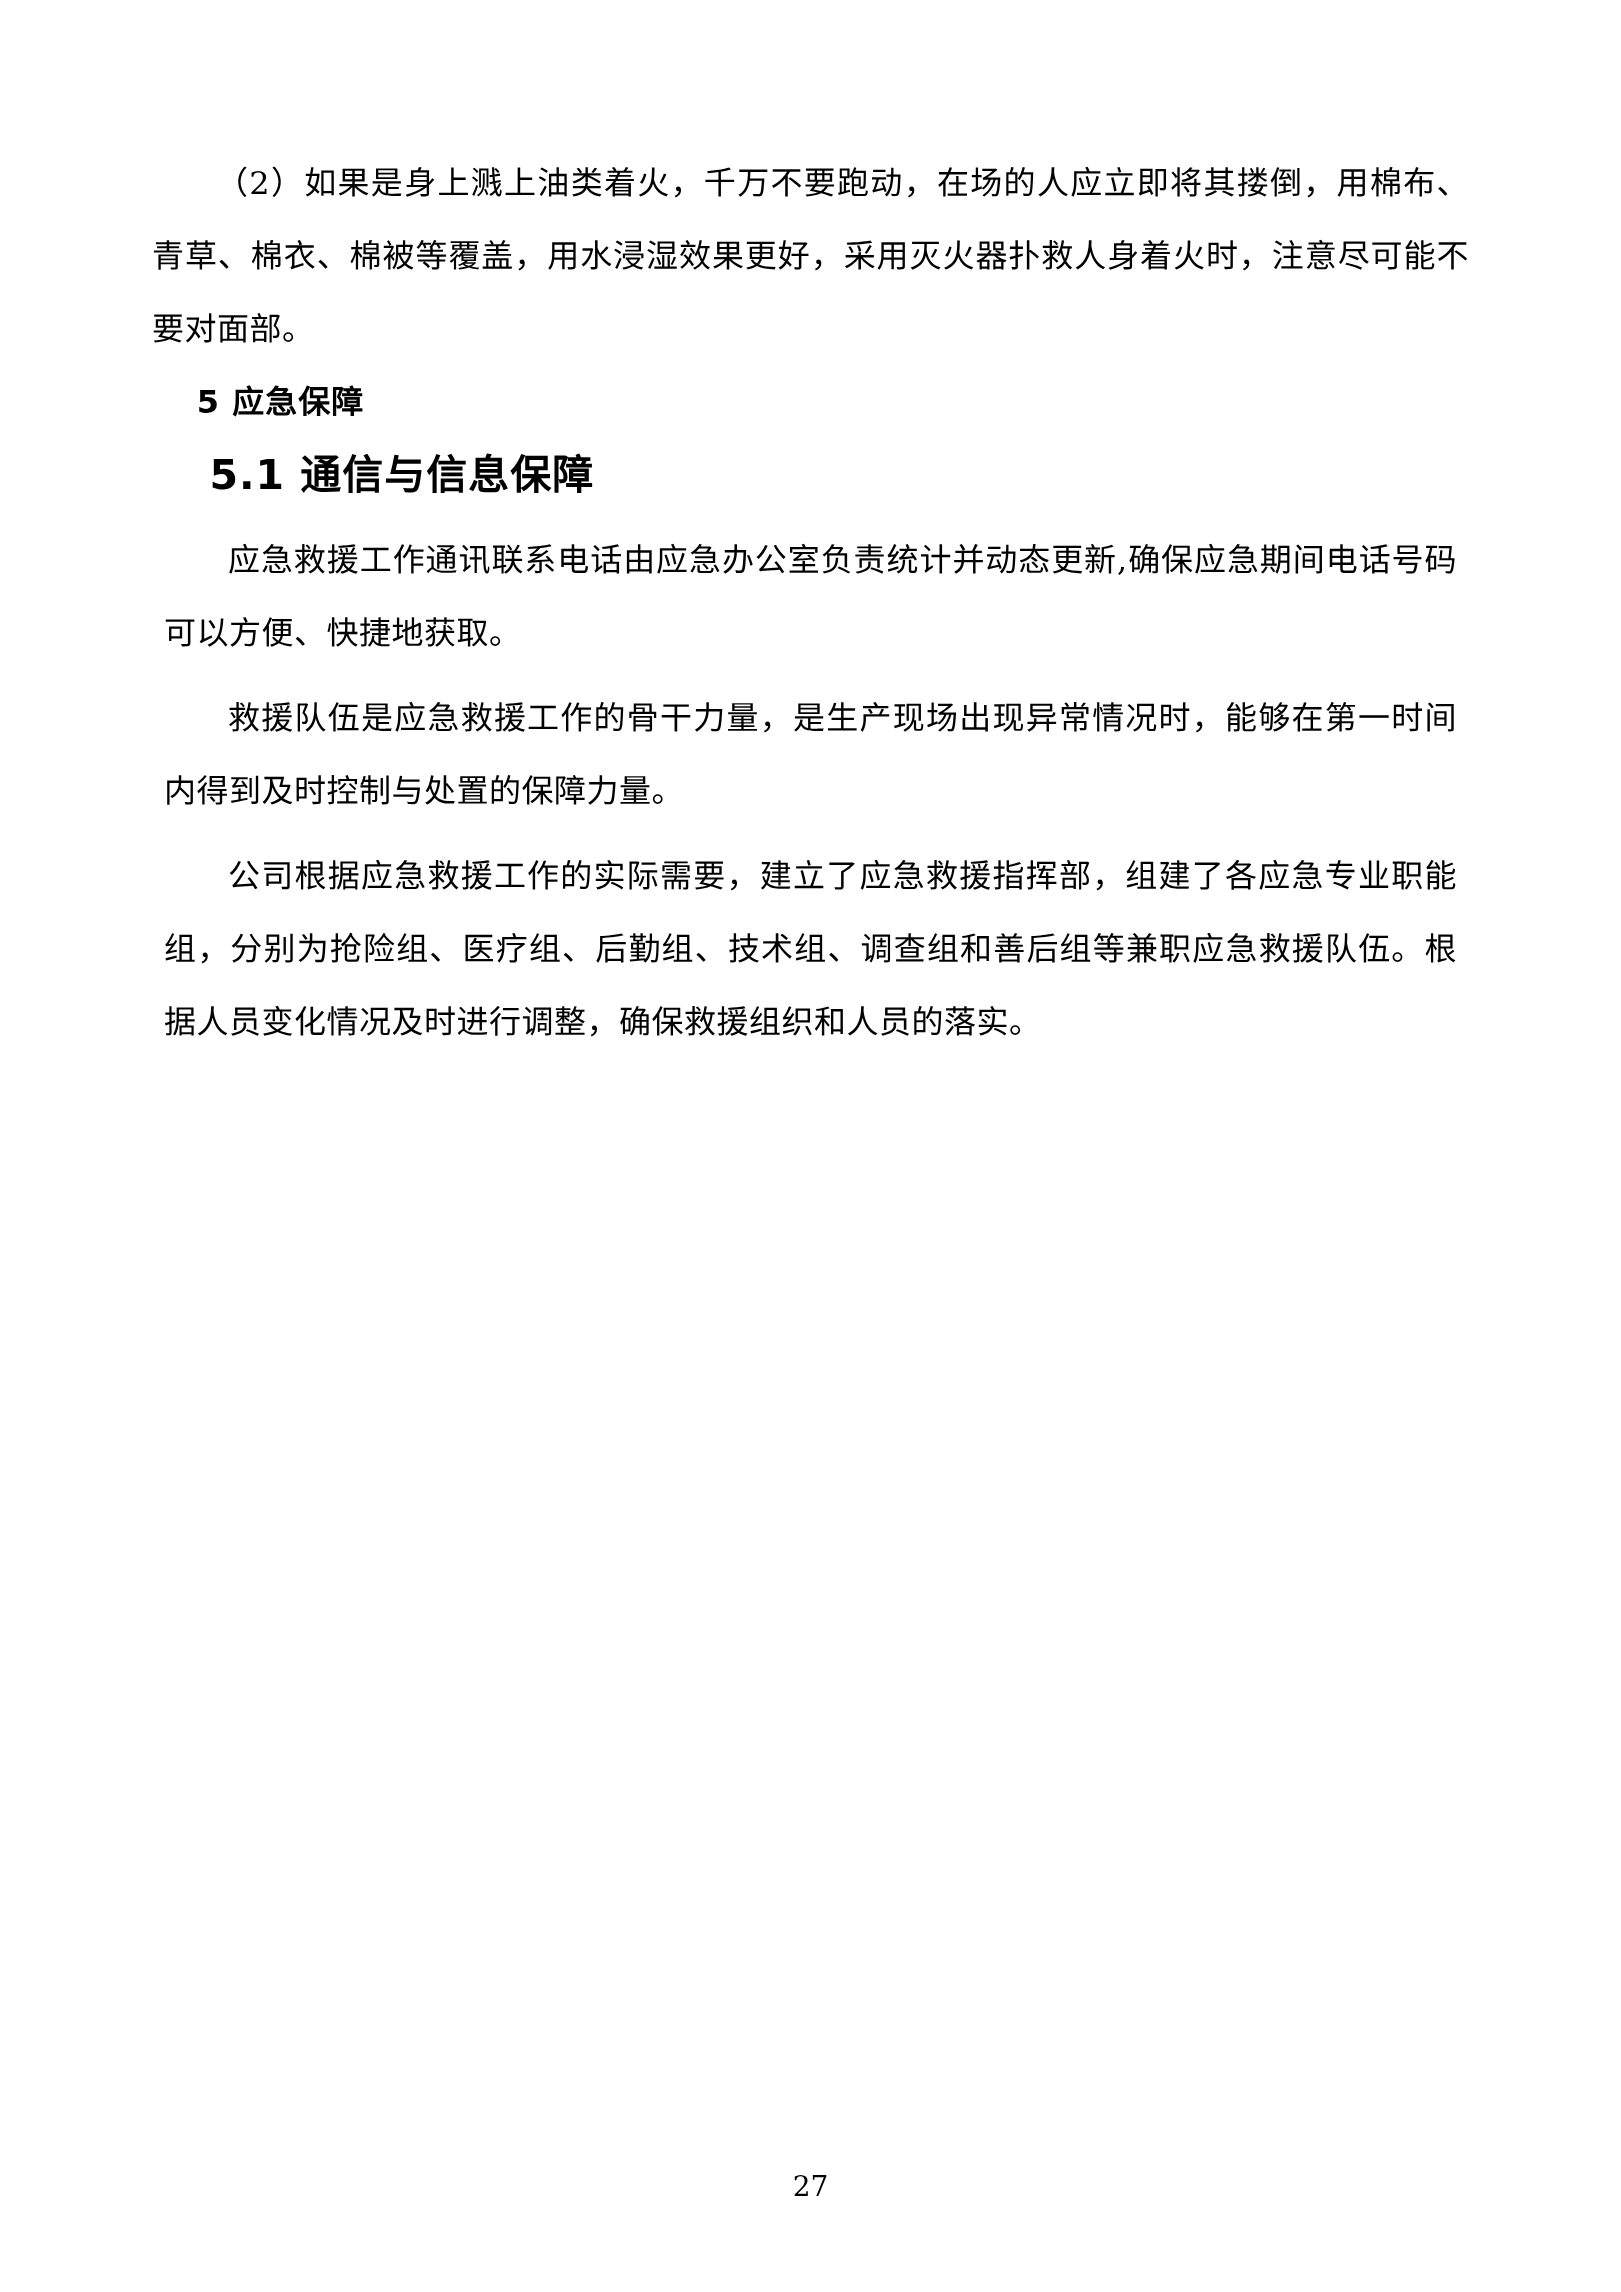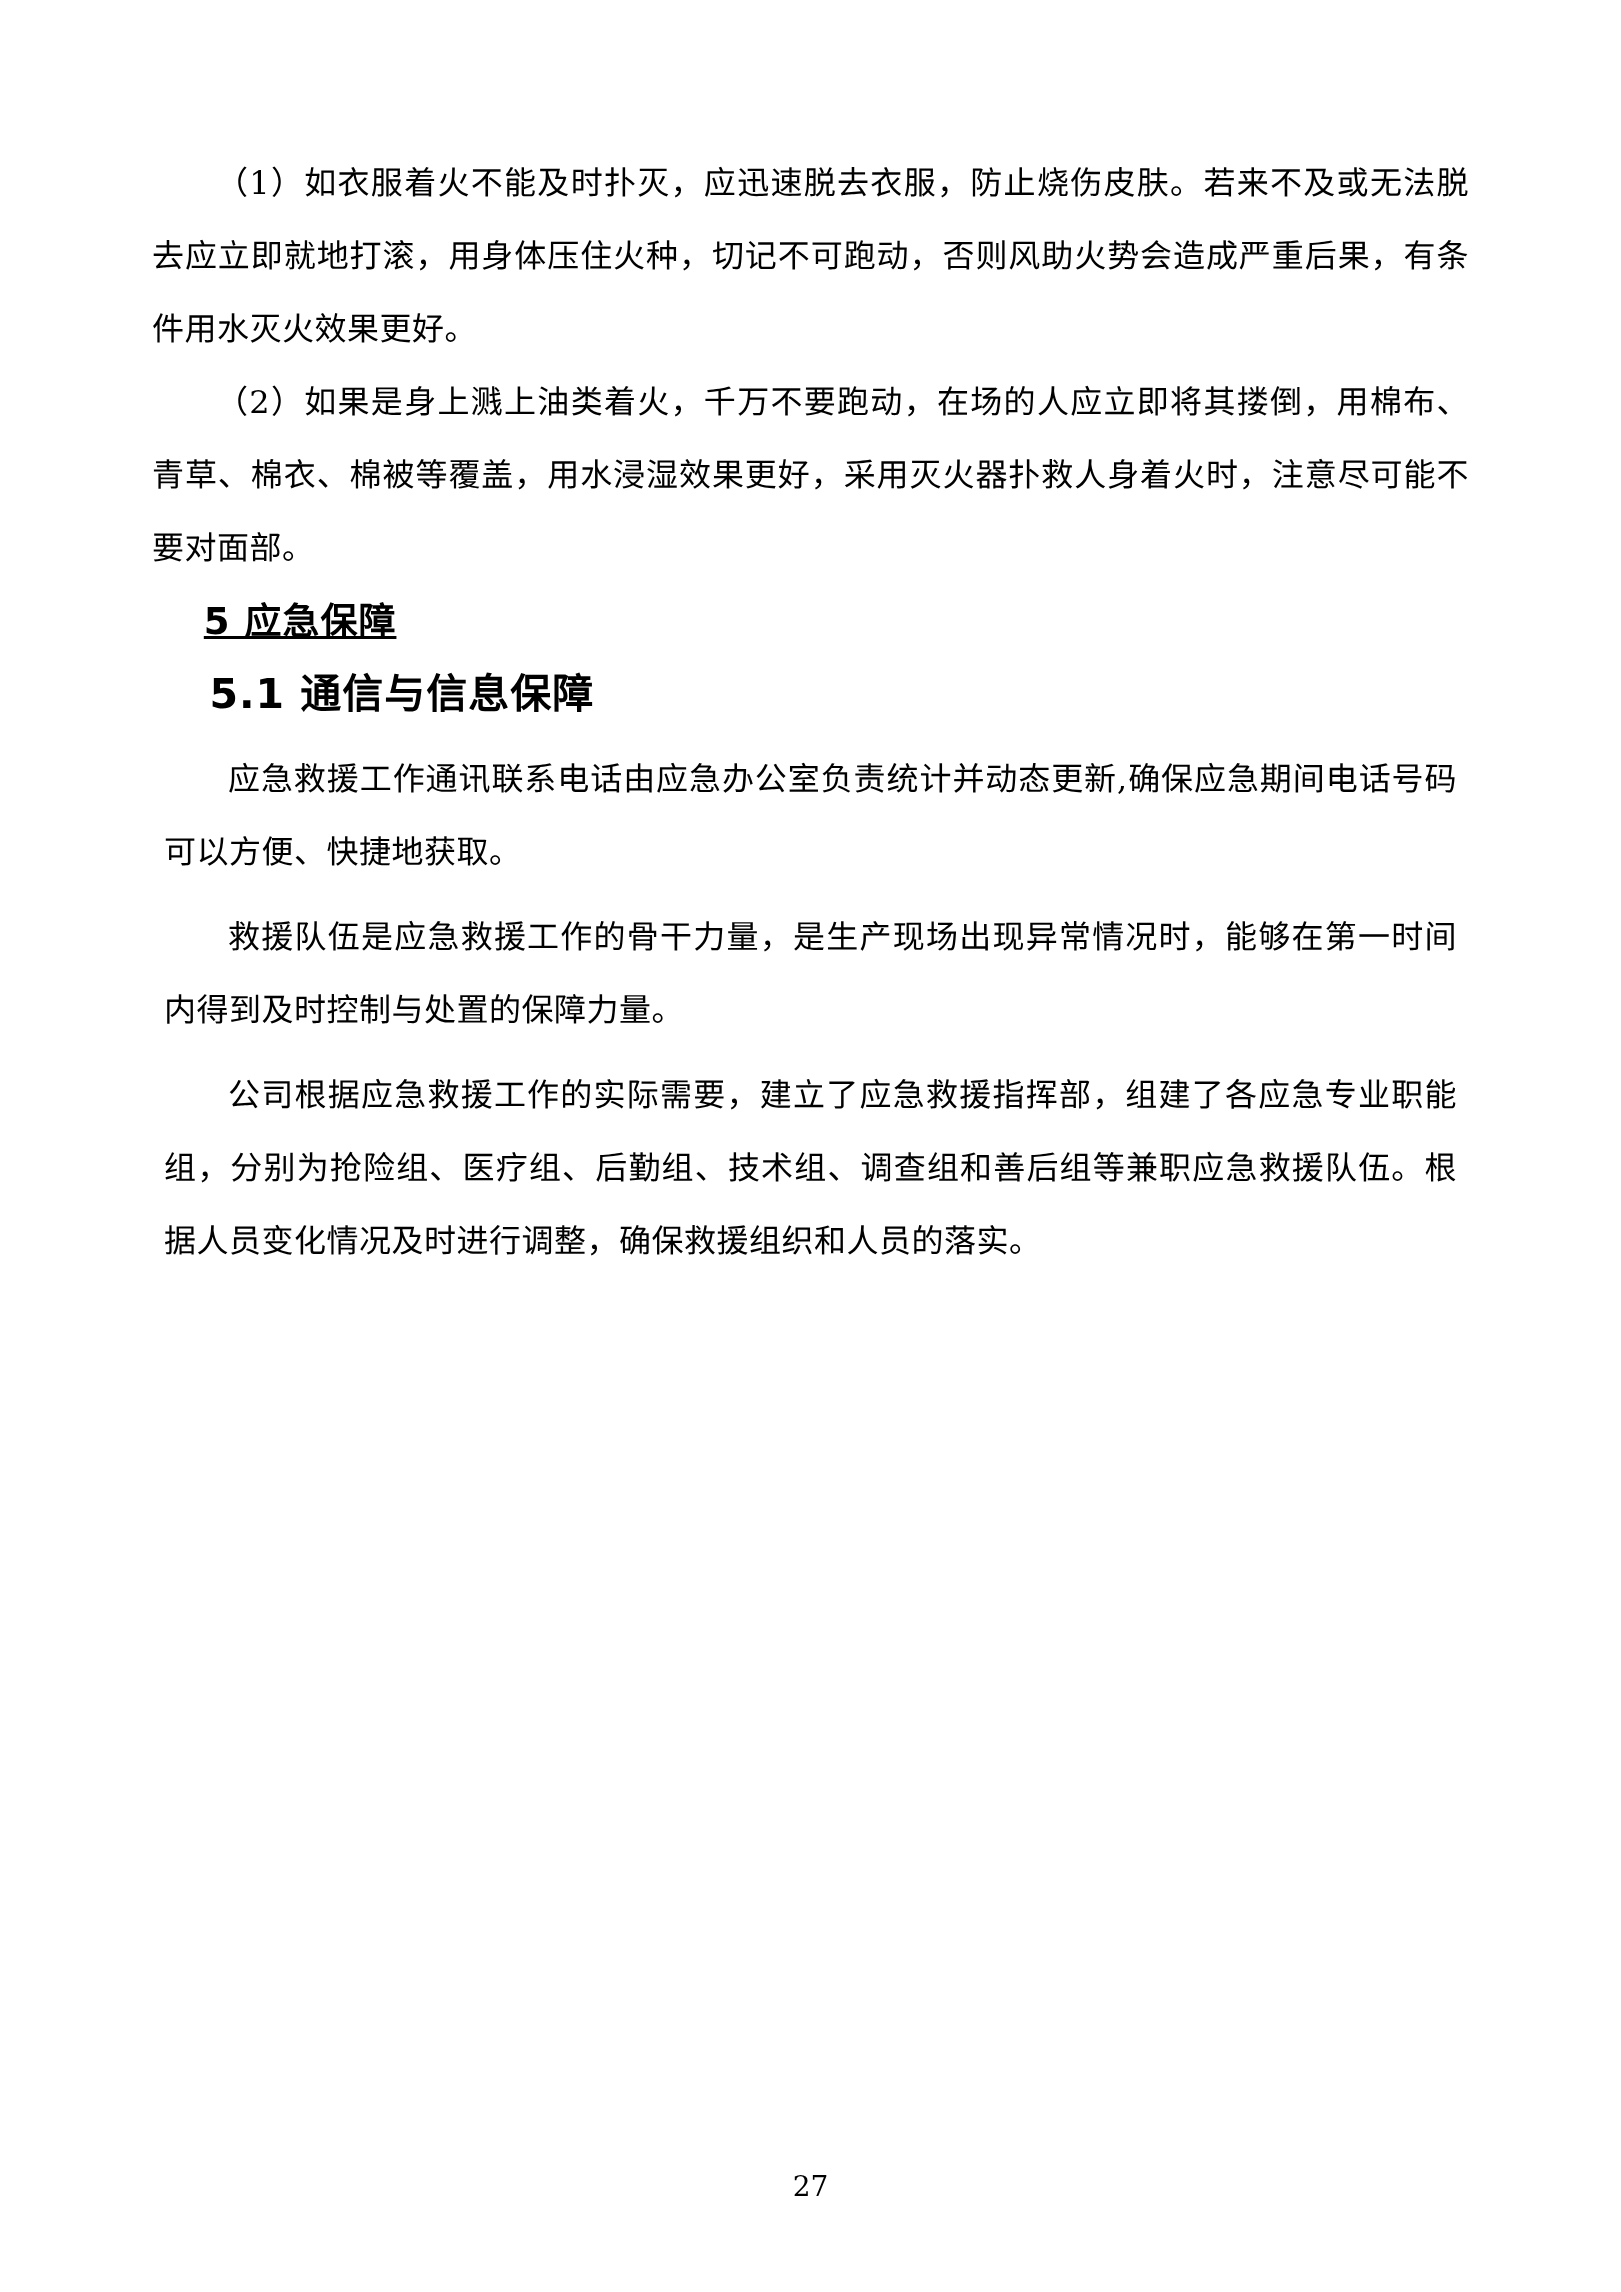--- a/index.html
+++ b/index.html
@@ -32,26 +32,25 @@
     text-indent: 2em;
     margin: 12px;
   }
   .para-numbered {
     margin: 0;
     text-indent: 2em;
   }
   .heading1 {
     font-family: "DejaVu Sans", "Liberation Sans", sans-serif;
     font-weight: bold;
-    font-size: 37px;
+    font-size: 32px;
     line-height: 73px;
     margin: 0;
     text-indent: 1.4em;
     letter-spacing: 1px;
-    text-decoration: underline;
   }
   .heading2 {
     font-family: "DejaVu Sans", "Liberation Sans", sans-serif;
     font-weight: bold;
     font-size: 41px;
     line-height: 73px;
     margin: 0;
     text-indent: 1.4em;
     letter-spacing: 1px;
   }
@@ -66,21 +65,20 @@
     margin-top: 16px;
   }
 </style>
 </head>
 <body>
 
 <div class="page">
 
   <div class="body-text">
 
-    <p class="para-numbered">（1）如衣服着火不能及时扑灭，应迅速脱去衣服，防止烧伤皮肤。若来不及或无法脱去应立即就地打滚，用身体压住火种，切记不可跑动，否则风助火势会造成严重后果，有条件用水灭火效果更好。</p>
 
     <p class="para-numbered">（2）如果是身上溅上油类着火，千万不要跑动，在场的人应立即将其搂倒，用棉布、青草、棉衣、棉被等覆盖，用水浸湿效果更好，采用灭火器扑救人身着火时，注意尽可能不要对面部。</p>
 
 
     <h1 class="heading1">5 应急保障</h1>
 
     <h2 class="heading2">5.1 通信与信息保障</h2>
 
     <p class="para">应急救援工作通讯联系电话由应急办公室负责统计并动态更新,确保应急期间电话号码可以方便、快捷地获取。</p>
 

